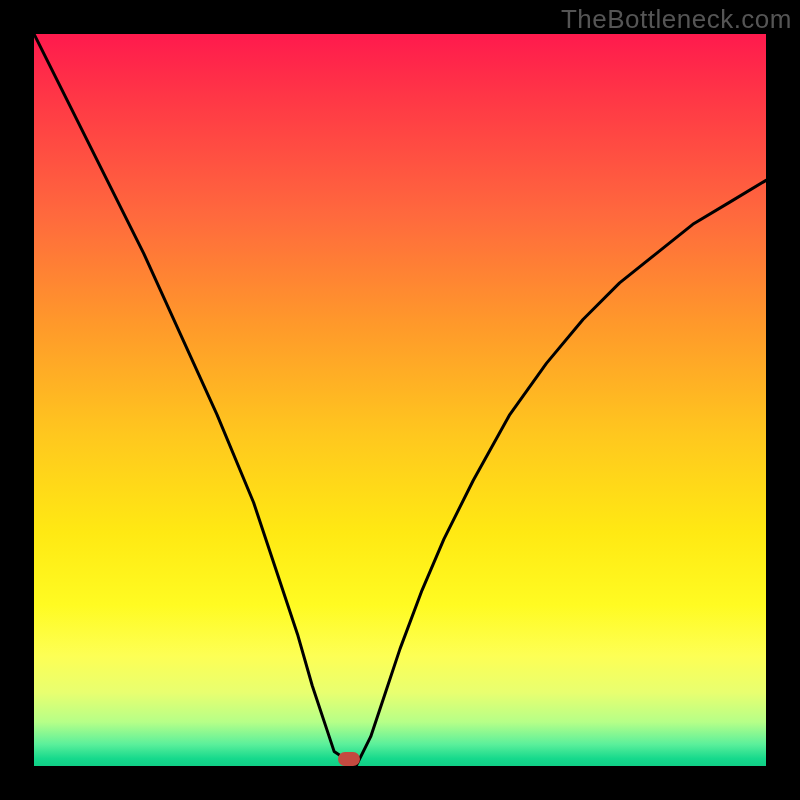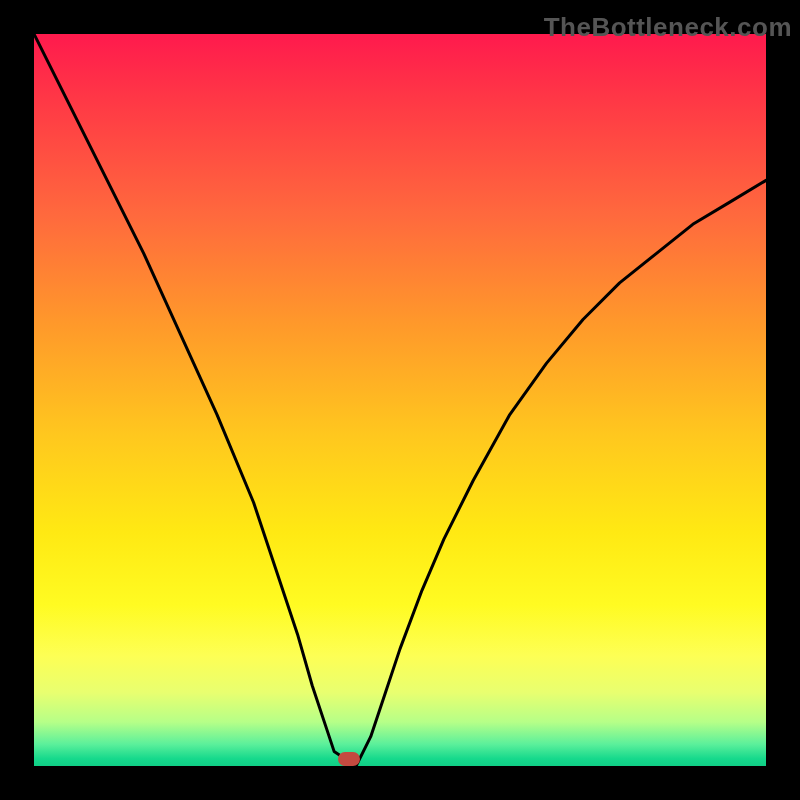--- a/index.html
+++ b/index.html
@@ -12,25 +12,25 @@
     font-family: Arial, Helvetica, sans-serif;
   }
   .frame {
     position: relative;
     width: 800px;
     height: 800px;
     box-sizing: border-box;
   }
   .watermark {
     position: absolute;
-    top: 12px;
+    top: 4px;
     right: 8px;
     color: #555;
     font-size: 26px;
-    font-weight: 700;
+    font-weight: 400;
     letter-spacing: 0.5px;
     z-index: 10;
     user-select: none;
   }
   .plot-area {
     position: absolute;
     left: 34px;
     top: 34px;
     width: 732px;
     height: 732px;

